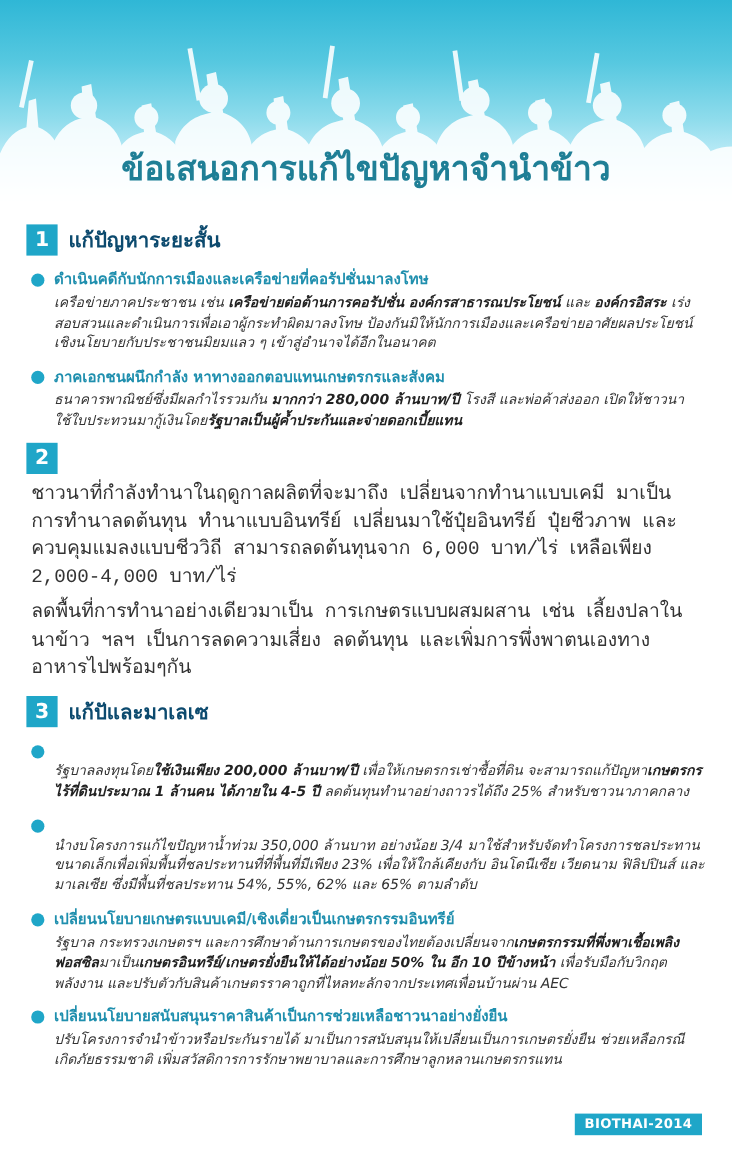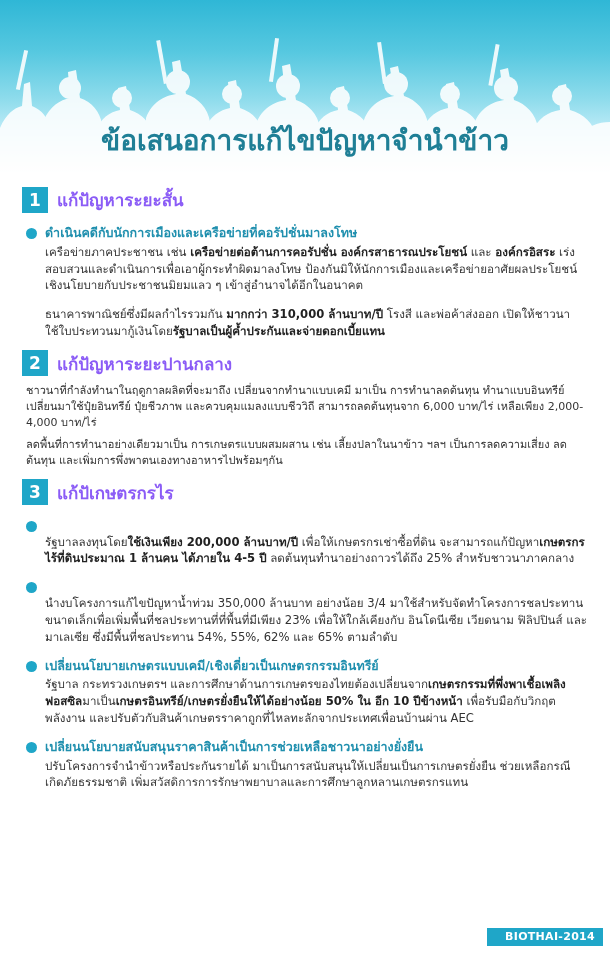--- a/index.html
+++ b/index.html
@@ -65,21 +65,21 @@
     font-weight: bold;
     display: flex;
     align-items: center;
     justify-content: center;
     margin-right: 9px;
     flex: 0 0 auto;
   }
   .section-title {
     font-size: 17px;
     font-weight: bold;
-    color: #8b5cf6;
+    color: #0c4a6e;
   }
   
   .bullet-block { margin: 12px 0 2px 0; padding-left: 4px; }
   .bullet-head {
     display: flex;
     align-items: flex-start;
     margin-top: 7px;
   }
   .dot {
     width: 11px;
@@ -95,37 +95,39 @@
     font-weight: bold;
     color: #1f8fae;
     line-height: 1.35;
   }
   .para {
     font-size: 11.6px;
     line-height: 1.45;
     color: #333333;
     margin: 2px 0 0 19px;
     text-align: left;
+    font-style: italic;
   }
   .para b { color: #222222; }
   .plain-para {
-    font-size: 11px;
+    font-size: 16px;
     line-height: 1.45;
     color: #333333;
     margin: 6px 0 0 4px;
+    font-family: Liberation Mono, monospace;
   }
   .credit {
     position: absolute;
-    right: 7px;
+    right: 25px;
     bottom: 14px;
     background: #1fa6c8;
     color: #ffffff;
     font-size: 11px;
     font-weight: bold;
-    padding: 2px 8px 3px 18px;
+    padding: 2px 8px 3px 8px;
     letter-spacing: 0.3px;
   }
 </style>
 </head>
 <body>
 
 <div class="page">
 
   <div class="banner">
     <svg width="610" height="140" viewBox="0 0 610 140">
@@ -173,37 +175,40 @@
 
       <div class="bullet-block">
         <div class="bullet-head">
           <span class="dot"></span>
           <span class="bullet-title">ดำเนินคดีกับนักการเมืองและเครือข่ายที่คอรัปชั่นมาลงโทษ</span>
         </div>
         <div class="para">เครือข่ายภาคประชาชน เช่น <b>เครือข่ายต่อต้านการคอรัปชั่น องค์กรสาธารณประโยชน์</b> และ <b>องค์กรอิสระ</b> เร่งสอบสวนและดำเนินการเพื่อเอาผู้กระทำผิดมาลงโทษ ป้องกันมิให้นักการเมืองและเครือข่ายอาศัยผลประโยชน์เชิงนโยบายกับประชาชนมิยมแลว ๆ เข้าสู่อำนาจได้อีกในอนาคต</div>
       </div>
 
       <div class="bullet-block">
-        <div class="para">ธนาคารพาณิชย์ซึ่งมีผลกำไรรวมกัน <b>มากกว่า 310,000 ล้านบาท/ปี</b> โรงสี และพ่อค้าส่งออก เปิดให้ชาวนาใช้ใบประทวนมากู้เงินโดย<b>รัฐบาลเป็นผู้ค้ำประกันและจ่ายดอกเบี้ยแทน</b></div>
+        <div class="bullet-head">
+          <span class="dot"></span>
+          <span class="bullet-title">ภาคเอกชนผนึกกำลัง หาทางออกตอบแทนเกษตรกรและสังคม</span>
+        </div>
+        <div class="para">ธนาคารพาณิชย์ซึ่งมีผลกำไรรวมกัน <b>มากกว่า 280,000 ล้านบาท/ปี</b> โรงสี และพ่อค้าส่งออก เปิดให้ชาวนาใช้ใบประทวนมากู้เงินโดย<b>รัฐบาลเป็นผู้ค้ำประกันและจ่ายดอกเบี้ยแทน</b></div>
       </div>
     </div>
 
     <div>
       <div class="section-head">
         <div class="num-box">2</div>
-        <div class="section-title">แก้ปัญหาระยะปานกลาง</div>
       </div>
       <div class="plain-para">ชาวนาที่กำลังทำนาในฤดูกาลผลิตที่จะมาถึง เปลี่ยนจากทำนาแบบเคมี มาเป็น การทำนาลดต้นทุน ทำนาแบบอินทรีย์ เปลี่ยนมาใช้ปุ๋ยอินทรีย์ ปุ๋ยชีวภาพ และควบคุมแมลงแบบชีววิถี สามารถลดต้นทุนจาก 6,000 บาท/ไร่ เหลือเพียง 2,000-4,000 บาท/ไร่</div>
       <div class="plain-para">ลดพื้นที่การทำนาอย่างเดียวมาเป็น การเกษตรแบบผสมผสาน เช่น เลี้ยงปลาในนาข้าว ฯลฯ เป็นการลดความเสี่ยง ลดต้นทุน และเพิ่มการพึ่งพาตนเองทางอาหารไปพร้อมๆกัน</div>
     </div>
 
     <div>
       <div class="section-head">
         <div class="num-box">3</div>
-        <div class="section-title">แก้ปัเกษตรกรไร</div>
+        <div class="section-title">แก้ปัและมาเลเซ</div>
       </div>
 
       <div class="bullet-block">
         <div class="bullet-head">
           <span class="dot"></span>
         </div>
         <div class="para">รัฐบาลลงทุนโดย<b>ใช้เงินเพียง 200,000 ล้านบาท/ปี</b> เพื่อให้เกษตรกรเช่าซื้อที่ดิน จะสามารถแก้ปัญหา<b>เกษตรกรไร้ที่ดินประมาณ 1 ล้านคน ได้ภายใน 4-5 ปี</b> ลดต้นทุนทำนาอย่างถาวรได้ถึง 25% สำหรับชาวนาภาคกลาง</div>
       </div>
 
       <div class="bullet-block">

